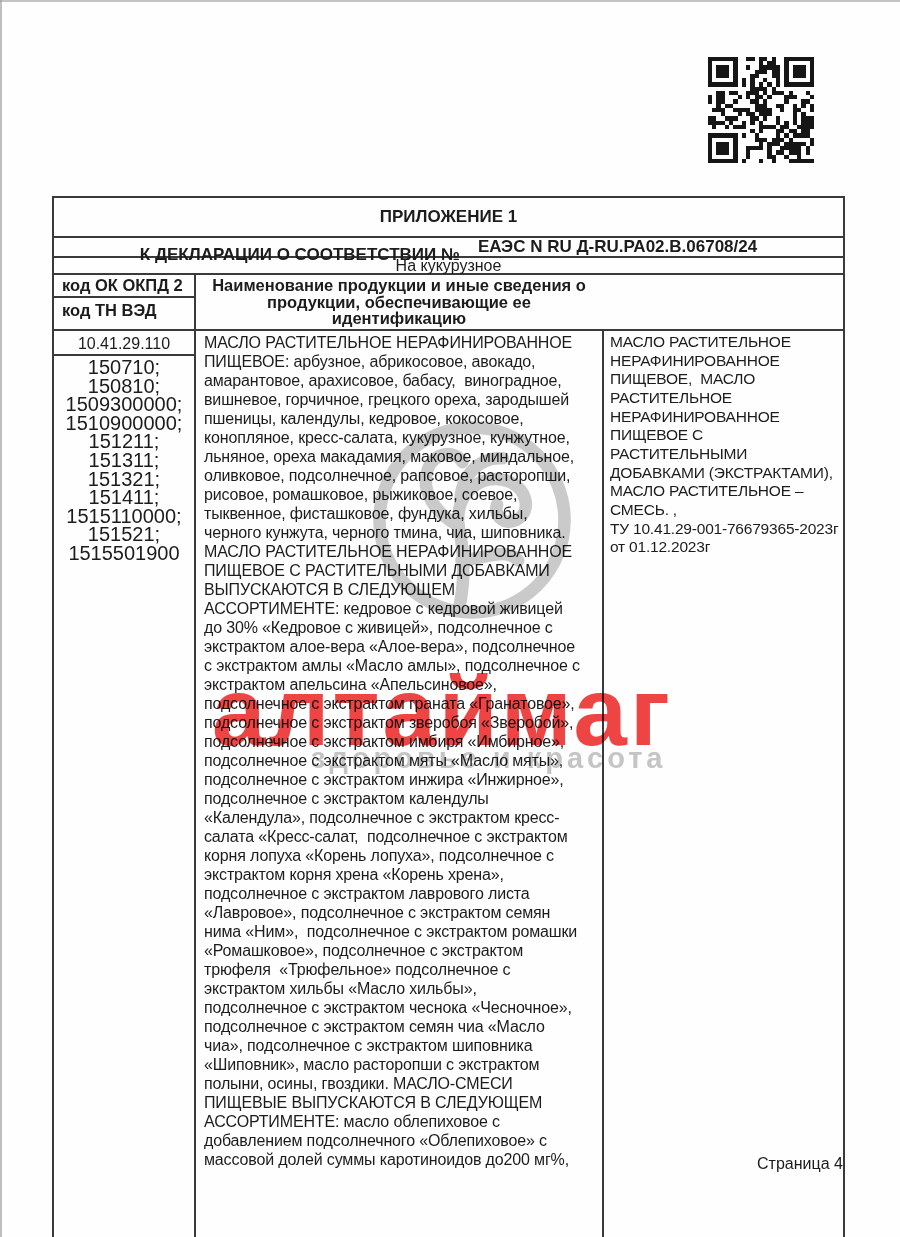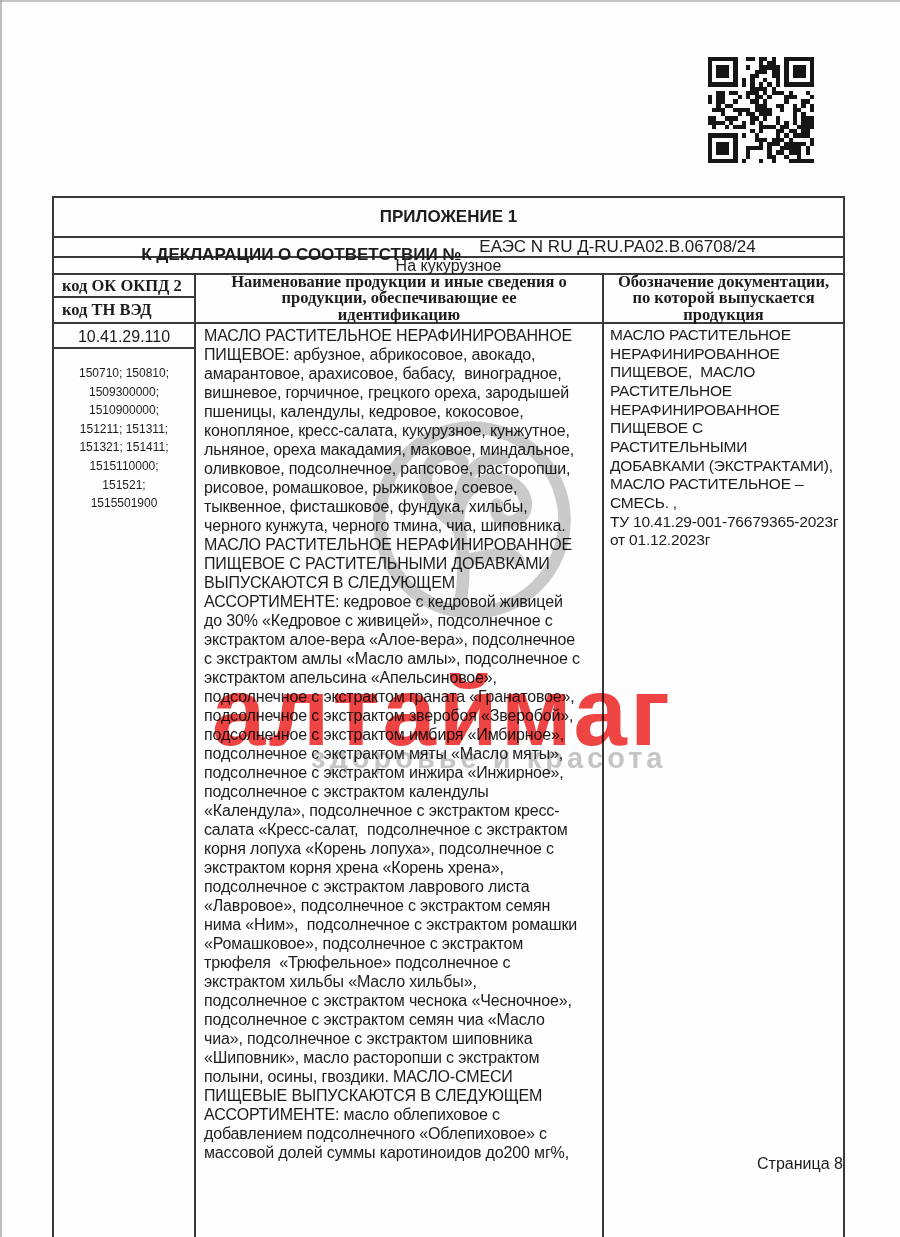--- a/index.html
+++ b/index.html
@@ -29,37 +29,37 @@
               color:#c6c6c6;letter-spacing:4px;line-height:1;}
   
   .decl-table{position:absolute;left:52px;top:196px;width:793px;box-sizing:border-box;
               border:2px solid var(--border);z-index:2;background:transparent;}
   .trow{border-top:2px solid var(--border);box-sizing:border-box;}
   .trow:first-child{border-top:none;}
   .r-title{height:38px;display:flex;align-items:center;justify-content:center;
            font-size:17px;font-weight:bold;}
   .r-decl{height:20px;display:flex;align-items:center;justify-content:center;font-size:17px;}
   .r-decl .lbl{font-weight:bold;margin-top:16px;}
-  .r-decl .num{font-weight:normal;margin-left:18px;text-align:center;}
+  .r-decl .num{font-weight:bold;margin-left:18px;text-align:center;}
   .r-sub{height:17px;display:flex;align-items:center;justify-content:center;font-size:16px;}
   .cols{display:flex;align-items:stretch;}
   .c1{width:140px;box-sizing:border-box;flex:none;}
   .c2{width:408px;box-sizing:border-box;flex:none;border-left:2px solid var(--border);}
   .c3{flex:1 1 auto;box-sizing:border-box;border-left:2px solid var(--border);}
-  .r-head{height:49px;font-family:Liberation Serif, serif;}
+  .r-head{height:56px;}
   .r-head .c1 .sub1{height:23px;border-bottom:2px solid var(--border);display:flex;
                     align-items:center;padding-left:8px;font-size:16.5px;font-weight:bold;box-sizing:border-box;}
   .r-head .c1 .sub2{height:24px;display:flex;align-items:center;padding-left:8px;
                     font-size:16.5px;font-weight:bold;box-sizing:border-box;}
   .r-head .c2,.r-head .c3{display:flex;align-items:center;justify-content:center;
                           text-align:center;font-size:16.5px;font-weight:bold;line-height:16.5px;}
   .r-body{height:1010px;}
   .okpd2{height:21px;border-bottom:2px solid var(--border);display:flex;align-items:center;
          justify-content:center;font-size:16px;padding-top:2px;box-sizing:content-box;}
-  .tnved{text-align:center;font-size:12px;line-height:18.6px;padding-top:15px;}
+  .tnved{text-align:center;font-size:20px;line-height:18.6px;padding-top:2px;}
   .prod-text{padding:2px 2px 0 8px;font-size:16px;line-height:19px;letter-spacing:-0.15px;}
   .docs-text{padding:2px 2px 0 6px;font-size:15.5px;line-height:18.65px;letter-spacing:-0.2px;}
   
   .page-footer{position:absolute;left:700px;top:1155px;width:200px;text-align:center;
                font-size:16px;z-index:2;}
 </style>
 </head>
 <body>
 
 <div class="edge-left"></div>
@@ -397,23 +397,20 @@
     <span>На кукурузное</span>
   </div>
   <div class="trow r-head cols">
     <div class="c1">
       <div class="sub1">код ОК ОКПД 2</div>
       <div class="sub2">код ТН ВЭД</div>
     </div>
     <div class="c2 pre">Наименование продукции и иные сведения о
 продукции, обеспечивающие ее
 идентификацию</div>
-    <div class="c3 pre">Обозначение документации,
-по которой выпускается
-продукция</div>
   </div>
   <div class="trow r-body cols">
     <div class="c1">
       <div class="okpd2">10.41.29.110</div>
       <div class="tnved pre">150710; 150810;
 1509300000;
 1510900000;
 151211; 151311;
 151321; 151411;
 1515110000;
@@ -491,13 +488,13 @@
       <path d="M96 116 C92 82 120 60 148 70 C168 78 172 102 156 110 C144 116 132 106 136 94"></path>
       <path d="M96 116 C74 104 56 82 64 58 C70 40 92 36 100 50"></path>
       <path d="M98 92 C98 64 118 44 142 46"></path>
       <path d="M99 152 C124 150 146 138 158 152"></path>
     </svg>
   </div>
   <div class="wm-brand">алтаймаг</div>
   <div class="wm-tagline">здоровье и красота</div>
 </div>
 
-<div class="page-footer">Страница 8</div>
+<div class="page-footer">Страница 4</div>
 
 </body></html>

